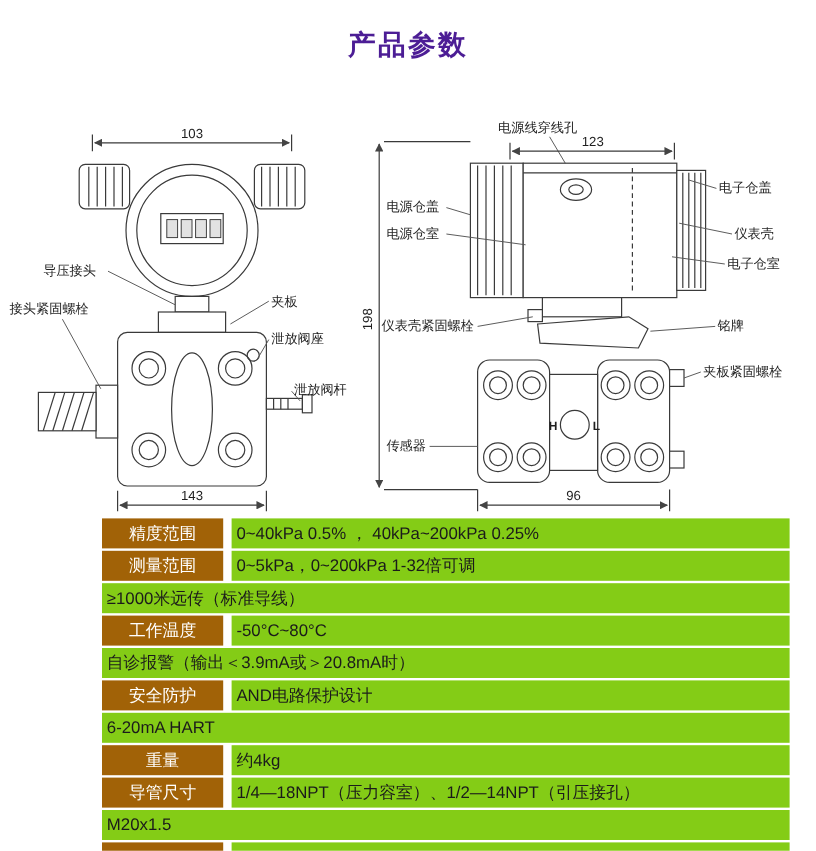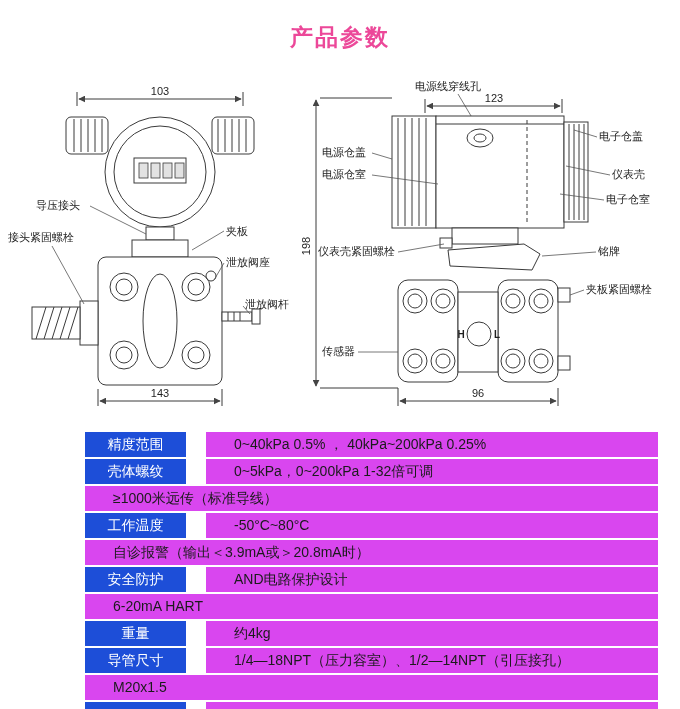--- a/index.html
+++ b/index.html
@@ -5,42 +5,42 @@
   html,body{margin:0;padding:0;}
   body{
     width:680px;height:709px;overflow:hidden;position:relative;
     background:#ffffff;
     font-family:"Liberation Sans","DejaVu Sans",sans-serif;
     color:#1f1f1f;
   }
   .page-title{
     position:absolute;top:22px;left:0;width:680px;
     text-align:center;font-size:23px;font-weight:700;letter-spacing:2px;
-    color:#ec4899;margin:0;
-  }
-  .diagram-area{position:absolute;top:54px;left:0;}
+    color:#4c1d95;margin:0;
+  }
+  .diagram-area{position:absolute;top:74px;left:0;}
   svg{font-family:inherit;}
   .dwg{stroke:#3a3a3a;fill:none;stroke-width:1;}
   .dwg-fill{stroke:#3a3a3a;fill:#ffffff;stroke-width:1;}
   .leader{stroke:#555;fill:none;stroke-width:0.8;}
   .callout{font-size:11px;fill:#1f1f1f;stroke:none;}
   .dimtext{font-size:11px;fill:#1f1f1f;stroke:none;}
   .porttext{font-size:10px;fill:#1f1f1f;stroke:none;font-weight:bold;}
   .lcdcell{fill:#e2e2e2;stroke:#3a3a3a;stroke-width:0.8;}
 
   .table-wrap{position:absolute;top:432px;left:85px;width:573px;}
   .t-row{display:flex;margin-bottom:2px;}
   .t-label{
     width:101px;min-width:101px;height:25px;line-height:25px;
-    background:#1d4ed8;color:#ffffff;text-align:center;
-    font-size:14px;margin-right:20px;
+    background:#a16207;color:#ffffff;text-align:center;
+    font-size:14px;margin-right:7px;
   }
   .t-value{
-    flex:1;height:25px;line-height:25px;background:#d946ef;
-    color:#1b1b1b;font-size:14px;padding-left:28px;white-space:nowrap;overflow:hidden;
+    flex:1;height:25px;line-height:25px;background:#84cc16;
+    color:#1b1b1b;font-size:14px;padding-left:4px;white-space:nowrap;overflow:hidden;
   }
   .t-row.partial .t-label,.t-row.partial .t-value{height:10px;line-height:10px;}
 </style>
 </head>
 <body>
 
 <h1 class="page-title">产品参数</h1>
 
 <div class="diagram-area">
 <svg width="680" height="366" viewBox="0 0 680 366">
@@ -249,21 +249,21 @@
   </g>
 </svg>
 </div>
 
 <div class="table-wrap">
   <div class="t-row">
     <div class="t-label">精度范围</div>
     <div class="t-value">0~40kPa 0.5% ，  40kPa~200kPa 0.25%</div>
   </div>
   <div class="t-row">
-    <div class="t-label">壳体螺纹</div>
+    <div class="t-label">测量范围</div>
     <div class="t-value">0~5kPa，0~200kPa  1-32倍可调</div>
   </div>
   <div class="t-row">
     <div class="t-value">≥1000米远传（标准导线）</div>
   </div>
   <div class="t-row">
     <div class="t-label">工作温度</div>
     <div class="t-value">-50°C~80°C</div>
   </div>
   <div class="t-row">

